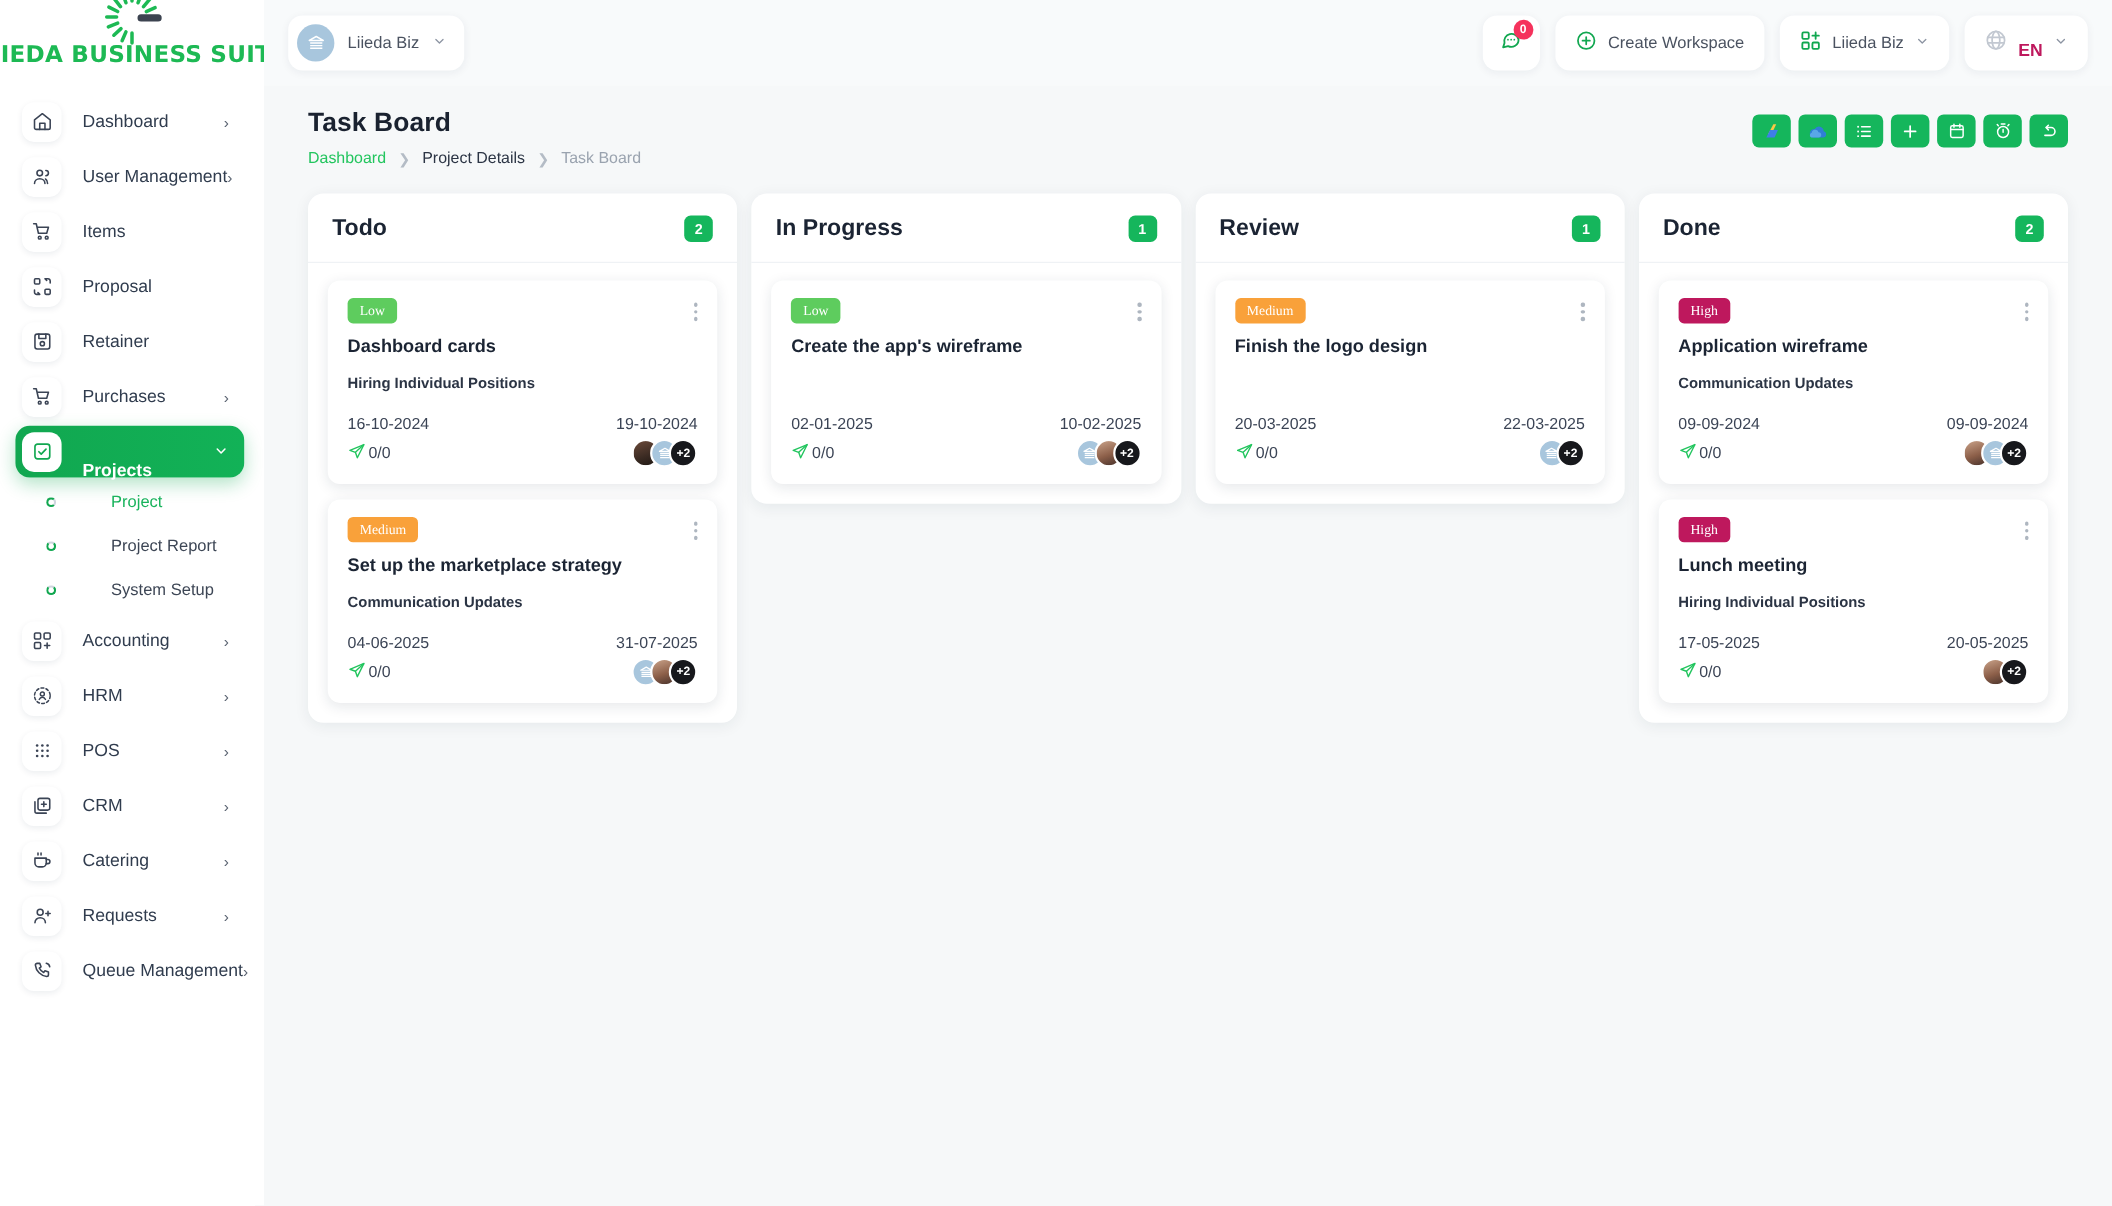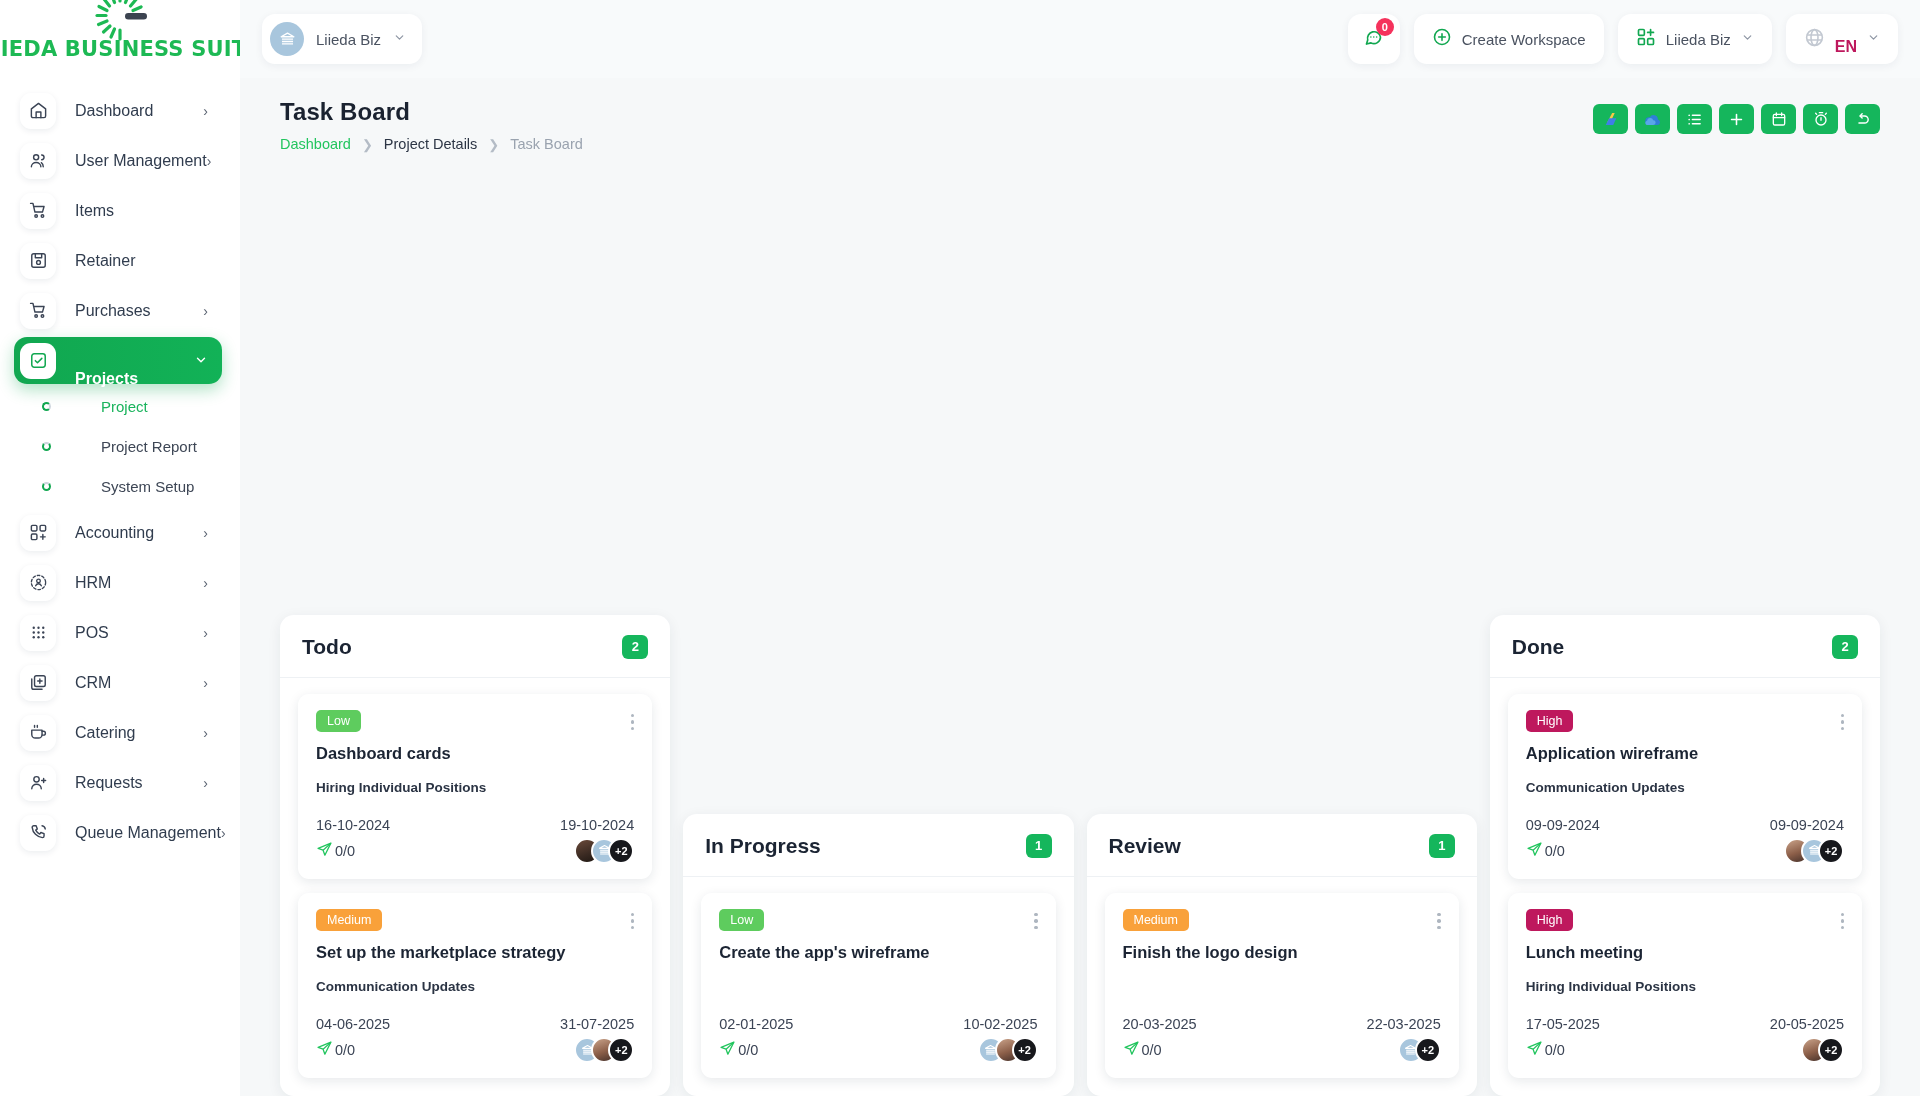--- a/index.html
+++ b/index.html
@@ -146,21 +146,21 @@
     background: #15b65c;
     display: flex; align-items: center; justify-content: center;
     cursor: pointer;
   }
 
   
   .board {
     flex: 1 1 auto;
     display: flex; gap: 13px;
     padding: 24px 40px 0 40px;
-    align-items: flex-end;
+    align-items: flex-start;
     overflow: hidden;
   }
   .col {
     flex: 1 1 0; min-width: 0;
     background: #fff;
     border-radius: 14px;
     box-shadow: 0 3px 14px rgba(18,38,63,0.07);
     padding-bottom: 18px;
   }
   .col-head {
@@ -185,20 +185,21 @@
     padding: 16px 18px 14px 18px;
     position: relative;
     cursor: pointer;
   }
   .card-top { display: flex; align-items: flex-start; }
   .prio {
     border-radius: 5px; color: #fff;
     font-size: 12.5px; font-weight: 500;
     padding: 5px 11px;
     line-height: 1;
+    font-family: Liberation Serif, serif;
   }
   .prio.low { background: #5ecc5e; }
   .prio.medium { background: #f9a13a; }
   .prio.high { background: #be185d; }
   .dots {
     margin-left: auto; display: flex; flex-direction: column;
     gap: 3px; padding-top: 4px; cursor: pointer;
   }
   .dots i { width: 3.5px; height: 3.5px; border-radius: 50%; background: #aeb6c0; display: block; }
   .card-title {
@@ -294,20 +295,32 @@
           <svg width="19" height="19" viewBox="0 0 24 24" fill="none" stroke="#3b4455" stroke-width="1.8" stroke-linecap="round" stroke-linejoin="round">
               <path d="M2 3h3l2.5 11h9.5l2-7H6"></path>
               <circle cx="9" cy="19" r="1.6"></circle>
               <circle cx="17" cy="19" r="1.6"></circle>
             </svg>
         </span>
         <span class="lbl">Items</span>
         <span class="chev"></span>
       </div>
 
+      <div class="nav-item">
+        <span class="ico-box">
+          <svg width="19" height="19" viewBox="0 0 24 24" fill="none" stroke="#3b4455" stroke-width="1.8" stroke-linecap="round" stroke-linejoin="round">
+              <rect x="3" y="3" width="6" height="6" rx="1.2"></rect>
+              <rect x="15" y="15" width="6" height="6" rx="1.2"></rect>
+              <path d="M21 8V5.5A2.5 2.5 0 0 0 18.5 3H15l2 2"></path>
+              <path d="M3 16v2.5A2.5 2.5 0 0 0 5.5 21H9l-2-2"></path>
+            </svg>
+        </span>
+        <span class="lbl">Proposal</span>
+        <span class="chev"></span>
+      </div>
 
       <div class="nav-item">
         <span class="ico-box">
           <svg width="19" height="19" viewBox="0 0 24 24" fill="none" stroke="#3b4455" stroke-width="1.8" stroke-linecap="round" stroke-linejoin="round">
               <rect x="3.5" y="3.5" width="17" height="17" rx="2.5"></rect>
               <path d="M8 3.5v5h8v-5"></path>
               <circle cx="12" cy="14.5" r="2.4"></circle>
             </svg>
         </span>
         <span class="lbl">Retainer</span>

